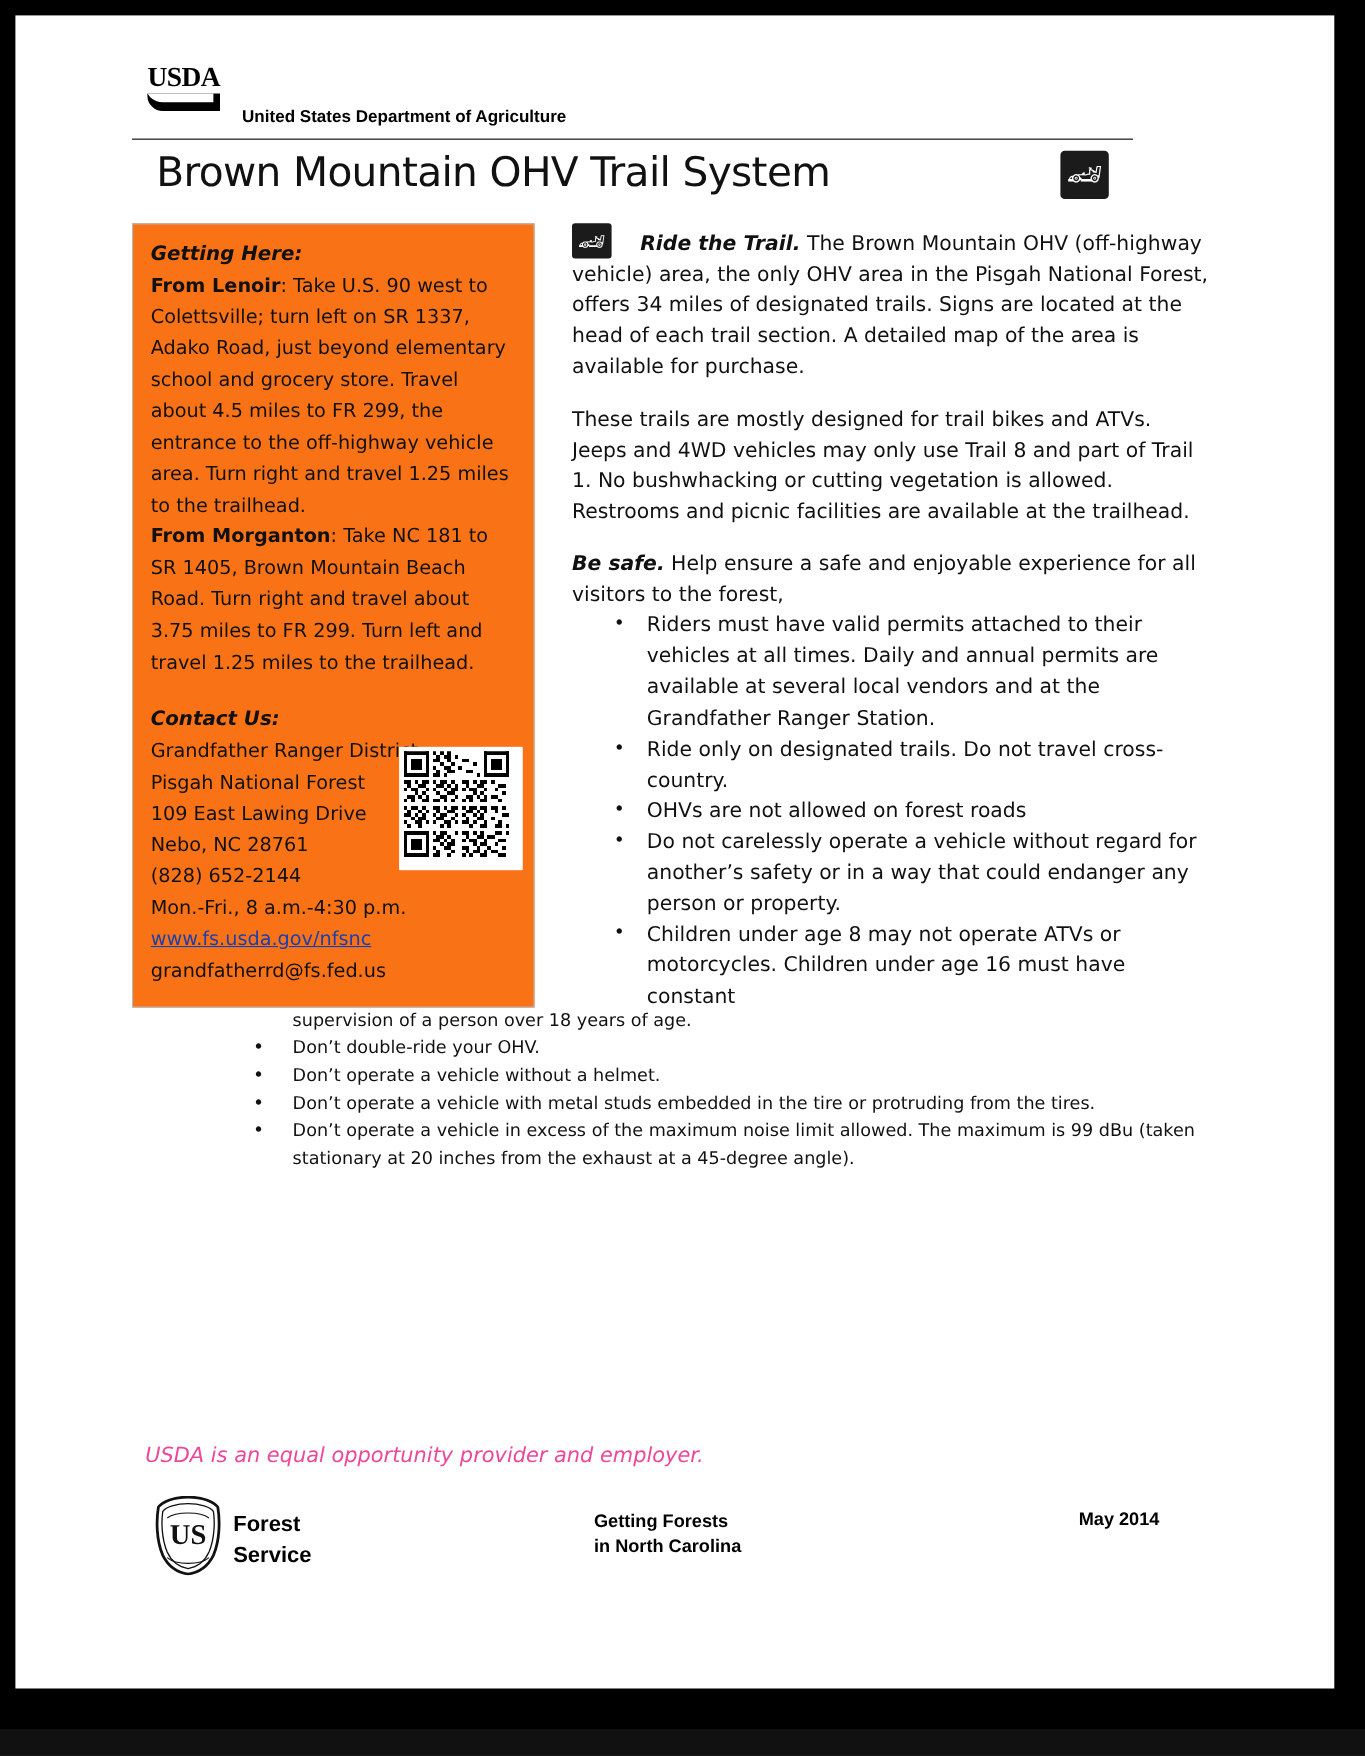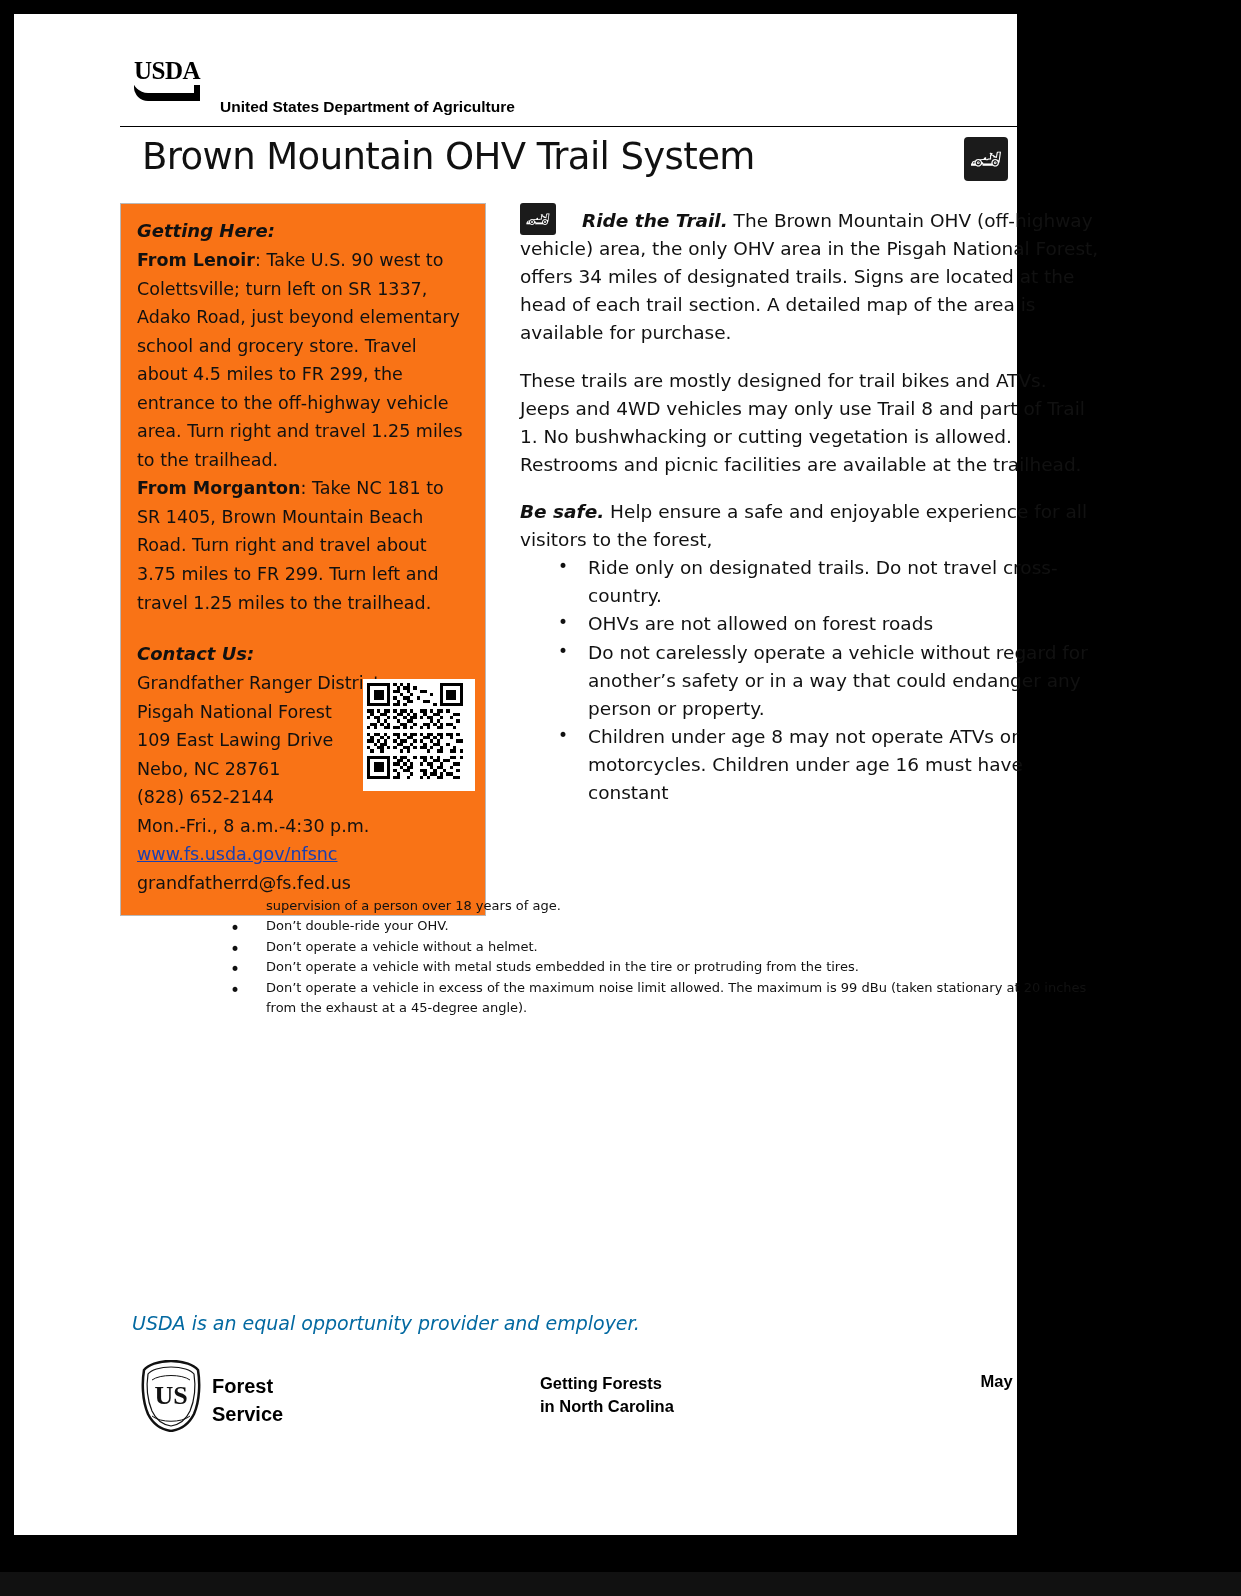--- a/index.html
+++ b/index.html
@@ -10,21 +10,21 @@
   body {
     width: 1241px;
     height: 1596px;
     overflow: hidden;
     font-family: "DejaVu Sans", sans-serif;
   }
   .page-outer {
     position: absolute;
     left: 14px;
     top: 14px;
-    width: 1003px;
+    width: 1199px;
     height: 1521px;
     background: #ffffff;
   }
   .page-inner {
     position: absolute;
     left: 106px;
     top: 26px;
     width: 990px;
     height: 1450px;
   }
@@ -201,23 +201,23 @@
     position: absolute;
     left: 38px;
     top: 0;
     font-size: 17px;
   }
 
   
   .wide-block {
     position: absolute;
     left: 74px;
-    top: 856px;
+    top: 876px;
     width: 900px;
-    font-size: 13px;
+    font-size: 16px;
     line-height: 1.52;
     color: #111;
   }
   .cont-line { margin: 0 0 0 0; }
   .wide-bullets { margin: 0; padding: 0 0 0 0; list-style: none; }
   .wide-bullets li {
     position: relative;
     padding-left: 72px;
     margin-bottom: 1px;
   }
@@ -229,21 +229,21 @@
     font-size: 17px;
   }
 
   
   .eeo {
     position: absolute;
     left: 12px;
     top: 1272px;
     font-style: italic;
     font-size: 19px;
-    color: #0369a1;
+    color: #ec4899;
   }
   .footer {
     position: absolute;
     left: 12px;
     top: 1320px;
     width: 940px;
     height: 80px;
   }
   .fs-shield {
     position: absolute;
@@ -532,20 +532,23 @@
       <div class="maincol">
         <p>
           <span class="lead-icon"><span class="atv-glyph">🏎</span></span><span class="run-head-lite" style="font-weight:bold;">Ride the Trail.</span><span> The Brown Mountain OHV (off-highway vehicle) area, the only OHV area in the Pisgah National Forest, offers 34 miles of designated trails. Signs are located at the head of each trail section. A detailed map of the area is available for purchase.</span>
         </p>
         <p>These trails are mostly designed for trail bikes and ATVs. Jeeps and 4WD vehicles may only use Trail 8 and part of Trail 1. No bushwhacking or cutting vegetation is allowed. Restrooms and picnic facilities are available at the trailhead.</p>
         <p style="margin-bottom:0;">
           <span class="run-head">Be safe.</span><span> Help ensure a safe and enjoyable experience for all visitors to the forest,</span>
         </p>
         <ul class="bullets">
           <li>
+              <span class="btxt" style="margin-left:0;">Riders must have valid permits attached to their vehicles at all times. Daily and annual permits are available at several local vendors and at the Grandfather Ranger Station.</span>
+            </li>
+          <li>
               <span class="btxt" style="margin-left:0;">Ride only on designated trails. Do not travel cross-country.</span>
             </li>
           <li>
               <span class="btxt" style="margin-left:0;">OHVs are not allowed on forest roads</span>
             </li>
           <li>
               <span class="btxt" style="margin-left:0;">Do not carelessly operate a vehicle without regard for another’s safety or in a way that could endanger any person or property.</span>
             </li>
           <li>
               <span class="btxt" style="margin-left:0;">Children under age 8 may not operate ATVs or motorcycles. Children under age 16 must have constant</span>

